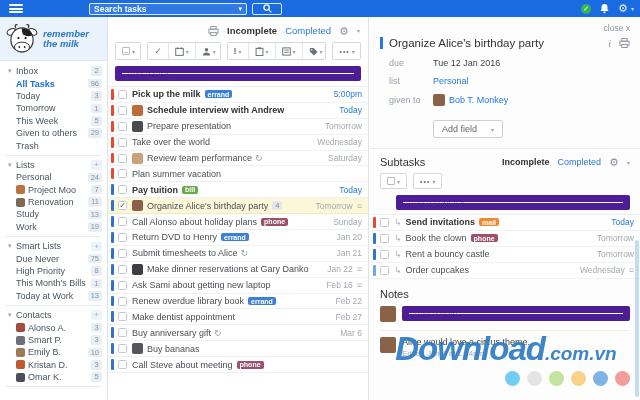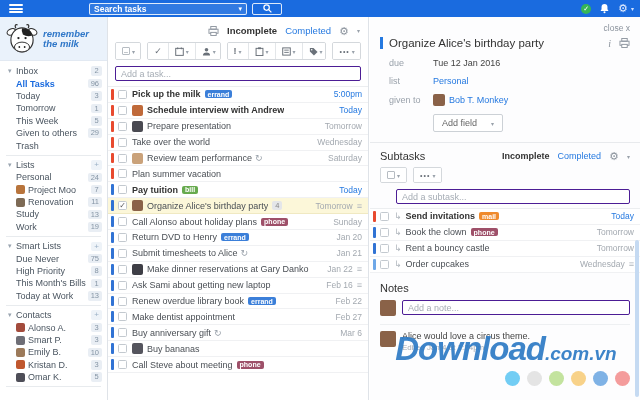--- a/index.html
+++ b/index.html
@@ -44,21 +44,21 @@
   .tab-active { color:#333; font-weight:bold; }
   .tab-link { color:#2579e0; cursor:pointer; }
   .gear-gray { color:#8a929c; font-size:11px; line-height:10px; }
   .toolbar { display:flex; gap:6px; padding:2px 7px 6px 7px; }
   .btn-group { display:flex; border:1px solid #d4d8dc; border-radius:2px; overflow:hidden; }
   .tb-btn { display:flex; align-items:center; gap:2px; padding:3px 6px; border-right:1px solid #e3e6e9; cursor:pointer; color:#6a7179; font-size:9px; background:#fff; }
   .tb-btn:last-child { border-right:none; }
   .tb-caret { font-size:6px; color:#9aa2ab; }
   .cb-ico { width:8px; height:8px; border:1px solid #b6bcc2; border-radius:1px; font-size:7px; line-height:7px; text-align:center; color:#8a929c; }
   .addtask { margin:0 7px 5px 7px; }
-  .addtask input, .addsub input, .addnote input { width:100%; height:15px; border:1px solid #4c1d95; border-radius:2px; font-size:9px; padding:0 5px; color:#555; font-family:inherit; }
+  .addtask input, .addsub input, .addnote input { width:100%; height:15px; border:7px solid #4c1d95; border-radius:2px; font-size:9px; padding:0 5px; color:#555; font-family:inherit; }
   .addtask input::placeholder, .addsub input::placeholder, .addnote input::placeholder { color:#a6adb5; }
 
   .task-rows { border-top:1px solid #eceef0; }
   .task-row { position:relative; display:flex; align-items:center; height:15.9px; border-bottom:1px solid #f0f1f3; padding:0 6px 0 10px; cursor:pointer; background:#fff; }
   .task-row.sel { background:#fcf7d9; border-color:#f0e9c2; }
   .bar { position:absolute; left:3px; top:2px; bottom:2px; width:2.5px; border-radius:1px; }
   .bar-red { background:#e84a2f; } .bar-blue { background:#3173d4; } .bar-lblue { background:#6fa8e8; }
   .cb { width:9px; height:9px; border:1px solid #c3c9cf; border-radius:1.5px; background:#fff; flex:none; margin-right:5px; font-size:8px; line-height:8px; text-align:center; color:#555; }
   .cb.checked::after { content:"✓"; }
   .t-av { width:11px; height:11px; border-radius:2px; margin-right:4px; flex:none; }
@@ -77,21 +77,21 @@
   .d-titlebar { display:flex; align-items:center; }
   .d-title { border-left:3px solid #2579e0; padding-left:6px; font-size:11.5px; color:#333; flex:1; }
   .d-ticons { display:flex; gap:8px; color:#8a929c; font-size:10px; }
   .d-fields { margin:9px 0 0 9px; }
   .d-frow { display:flex; align-items:center; margin-bottom:8px; }
   .d-flabel { width:44px; color:#9aa2ab; font-size:9px; flex:none; }
   .d-fvalue { color:#444; font-size:9px; display:flex; align-items:center; gap:4px; }
   .d-fvalue.link { color:#2579e0; cursor:pointer; }
   .d-av { width:12px; height:12px; border-radius:2px; }
   .addfield-btn { display:inline-flex; align-items:center; gap:14px; border:1px solid #ccd1d6; border-radius:2px; background:#fff;
-    color:#666; font-size:9px; padding:3px 8px; margin:0 0 8px 53px; cursor:pointer; }
+    color:#666; font-size:9px; padding:3px 8px; margin:6px 0 8px 53px; cursor:pointer; }
   .d-sep { border-top:1px solid #e8eaed; margin:2px -10px 0 -10px; }
   .sec-head { display:flex; align-items:center; gap:8px; padding:7px 0 5px 0; }
   .sec-title { font-size:11px; color:#333; flex:1; }
   .sub-toolbar { display:flex; gap:6px; margin-bottom:6px; }
   .addsub { margin-bottom:2px;margin-left:16px; }
   .sub-rows { border-top:1px solid #eceef0; margin:4px -10px 0 -10px; }
   .sub-ico { color:#b0b6bd; font-size:9px; margin-right:4px; }
   .notes-block { padding-top:2px; }
   .addnote-row { display:flex; align-items:center; gap:6px; margin:4px 0 8px 0; }
   .n-av { width:16px; height:16px; border-radius:2px; flex:none; }

